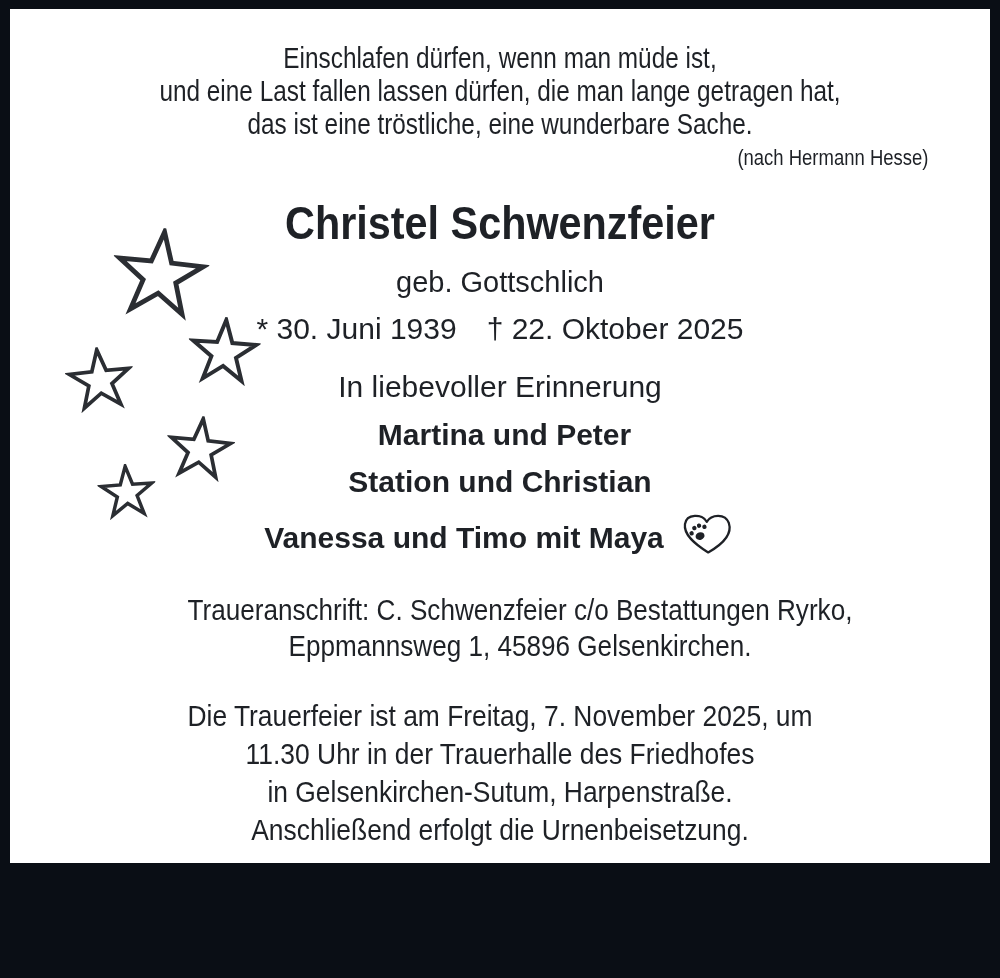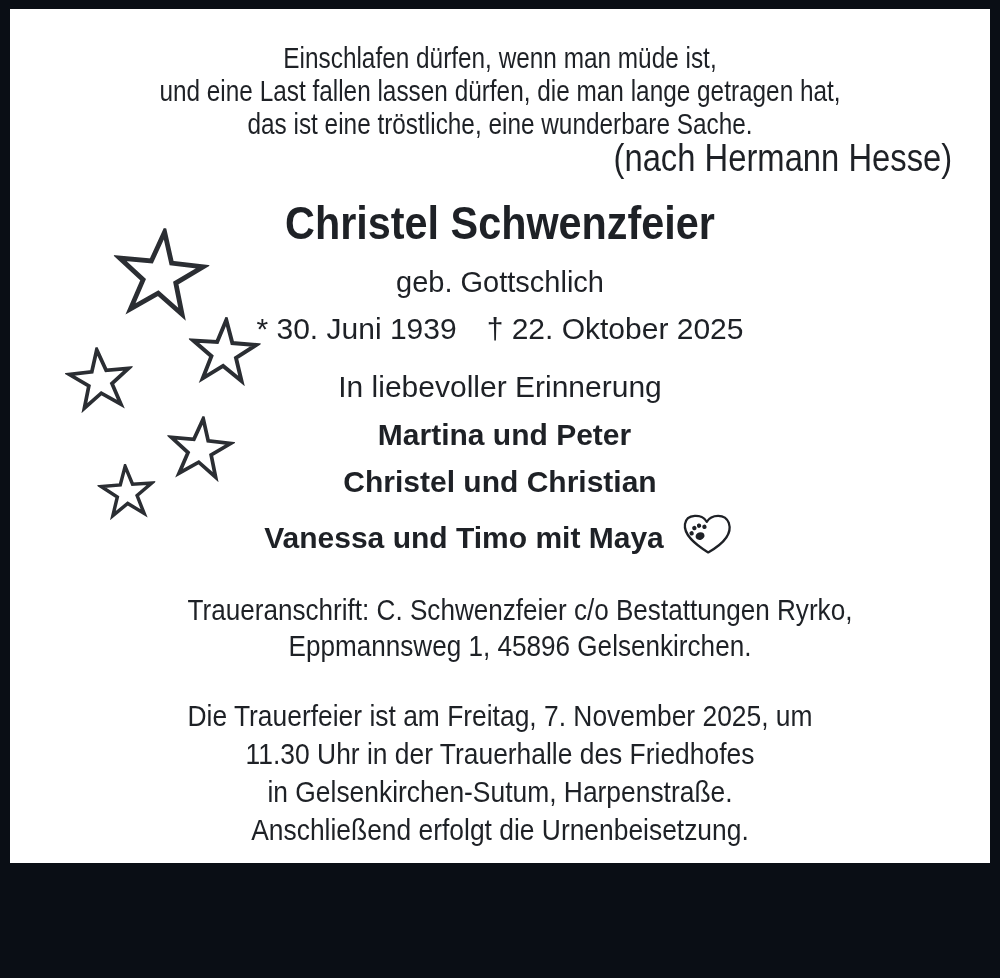--- a/index.html
+++ b/index.html
@@ -18,21 +18,21 @@
     color: #1e2126;
   }
   .content {
     position: absolute;
     left: 0; top: 0; right: 0; bottom: 0;
     text-align: center;
   }
   
   .quote { margin-top: 33px; font-size: 29px; line-height: 33px; }
   .quote-line { transform: scaleX(0.84); transform-origin: 50% 50%; }
-  .quote-attr { text-align: right; padding-right: 38px; font-size: 39px; line-height: 33px; }
+  .quote-attr { text-align: right; padding-right: 62px; font-size: 22px; line-height: 33px; }
   .quote-attr span { display: inline-block; transform: scaleX(0.84); transform-origin: 100% 50%; }
 
   .name {
     margin-top: 20px;
     font-size: 47px; line-height: 58px;
     font-weight: bold;
     transform: scaleX(0.88); transform-origin: 50% 50%;
     letter-spacing: 0px;
   }
   .maiden { margin-top: 14px; font-size: 29px; line-height: 32px; }
@@ -113,21 +113,21 @@
 
     <div class="name">Christel Schwenzfeier</div>
     <div class="maiden">geb. Gottschlich</div>
 
     <div class="dates">
       <span class="birth">* 30. Juni 1939</span><span class="death">† 22. Oktober 2025</span>
     </div>
 
     <div class="remember-intro">In liebevoller Erinnerung</div>
     <div class="mourner first">Martina und Peter</div>
-    <div class="mourner">Christel und Christian</div>
+    <div class="mourner">Station und Christian</div>
     <div class="mourner">
       <span>Vanessa und Timo mit Maya</span><span class="heart-paw">
         <svg width="56" height="46" viewBox="0 0 64 52" fill="none">
           <g transform="rotate(-6 32 26)">
             <path d="M32,12 C28,2 10,0 7,12 C4,24 16,36 30,47 C46,40 60,30 57,16 C54,4 38,4 32,12 Z" stroke="#1e2126" stroke-width="2.6" stroke-linejoin="round" stroke-linecap="round"></path>
             <g fill="#1e2126" transform="rotate(-12 22 24)">
               <ellipse cx="22" cy="27.5" rx="5.2" ry="4.3"></ellipse>
               <circle cx="13.8" cy="21.5" r="2.5"></circle>
               <circle cx="18.6" cy="16.8" r="2.5"></circle>
               <circle cx="24.6" cy="15.8" r="2.5"></circle>

